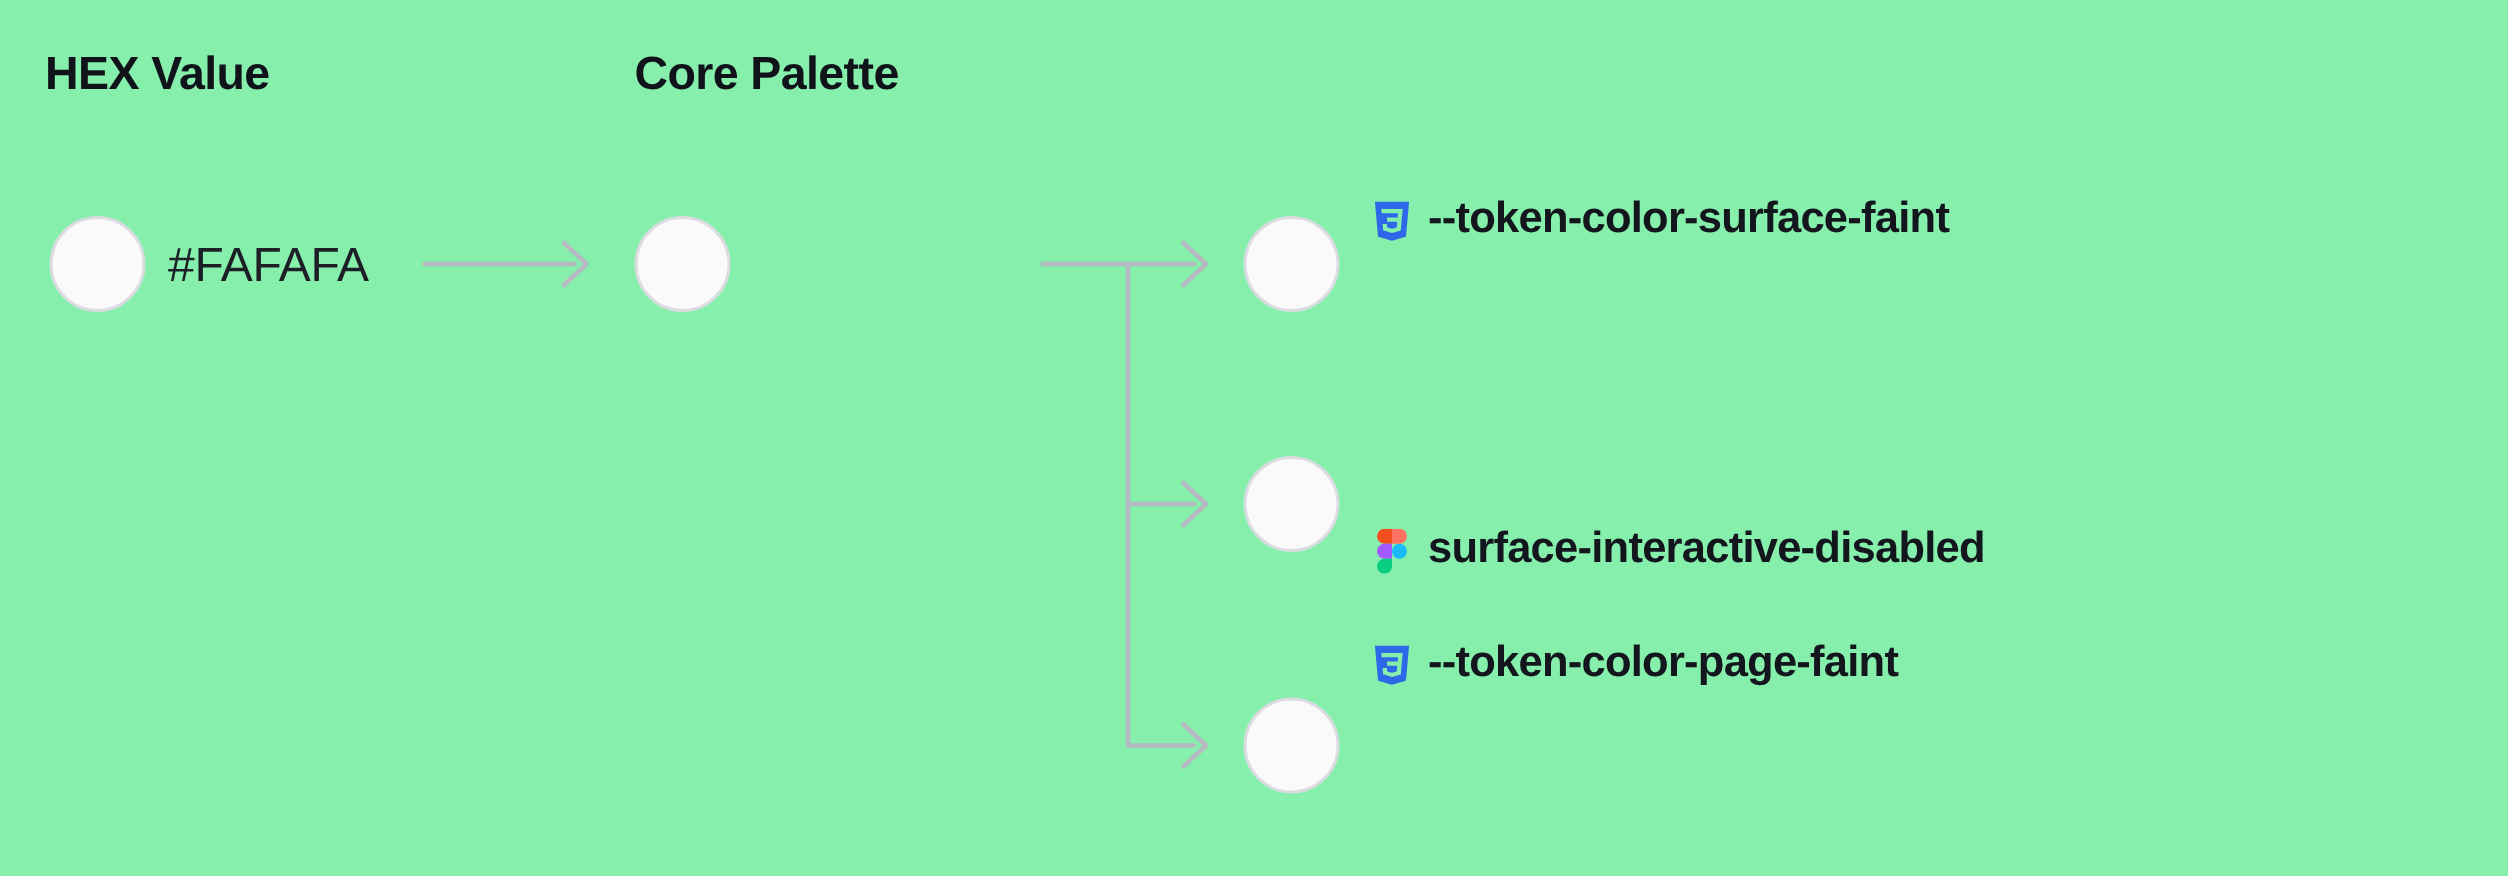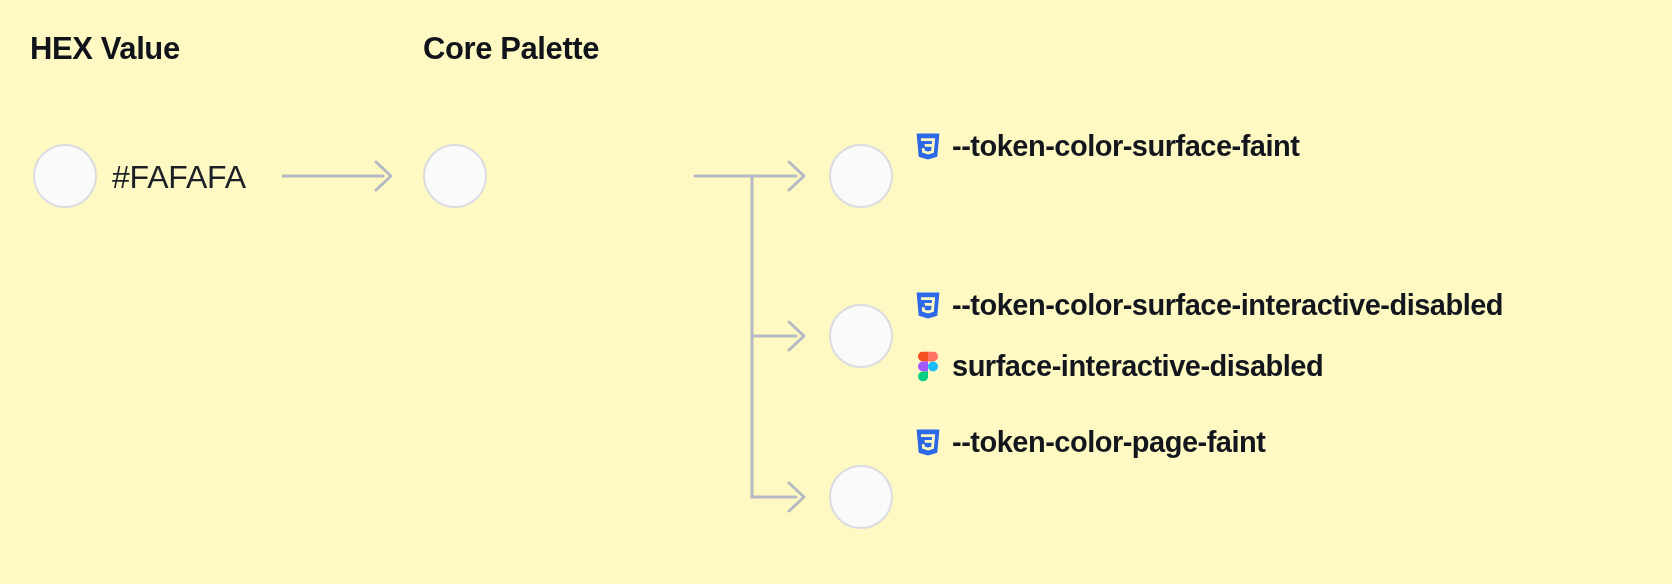--- a/index.html
+++ b/index.html
@@ -13,21 +13,21 @@
     --figma-orange:#F24E1E;
     --figma-salmon:#FF7262;
     --figma-purple:#A259FF;
     --figma-blue:#1ABCFE;
     --figma-green:#0ACF83;
   }
   html,body{margin:0;padding:0;background:#fff;}
   .canvas{
     position:relative;
     width:1672px;height:584px;
-    background:#fef9c3;
+    background:#86efac;
     overflow:hidden;
     font-family:"Liberation Sans",sans-serif;
   }
   .col-title{
     position:absolute;top:31px;margin:0;
     font-size:31px;font-weight:700;letter-spacing:-0.4px;
     color:var(--heading-text);
     white-space:nowrap;
   }
   .swatch{
@@ -38,21 +38,21 @@
     box-sizing:border-box;
   }
   .value-text{
     position:absolute;transform:translateY(-50%);
     font-size:32px;font-weight:400;letter-spacing:-0.2px;
     color:var(--value-text);
     white-space:nowrap;
   }
   .token-line{
     position:absolute;left:915px;transform:translateY(-50%);
-    display:flex;align-items:center;
+    display:flex;align-items:flex-end;
   }
   .icon-slot{
     width:37px;flex:0 0 37px;
     display:flex;align-items:center;
   }
   .figma-svg{margin-left:3px;}
   .token-text{
     font-size:29px;font-weight:700;letter-spacing:-0.5px;
     color:var(--token-text);
     white-space:nowrap;
@@ -107,28 +107,20 @@
   <div class="token-line" style="top:146px">
     <span class="icon-slot">
       <svg width="26" height="30" viewBox="0 0 24 24">
           <path class="css-fill" d="M1.5 0h21l-1.91 21.563L11.977 24l-8.564-2.438L1.5 0zm17.09 4.413L5.41 4.41l.213 2.622 10.125.002-.255 2.716h-6.64l.24 2.573h6.182l-.366 3.523-2.91.804-2.956-.81-.188-2.11h-2.61l.29 3.855L12 19.288l5.373-1.53L18.59 4.414z"></path>
         </svg>
     </span>
     <span class="token-text">--token-color-surface-faint</span>
   </div>
 
   <div class="swatch" style="left:829px;top:304px"></div>
-  <div class="token-line" style="top:305px">
-    <span class="icon-slot">
-      <svg width="26" height="30" viewBox="0 0 24 24">
-          <path class="css-fill" d="M1.5 0h21l-1.91 21.563L11.977 24l-8.564-2.438L1.5 0zm17.09 4.413L5.41 4.41l.213 2.622 10.125.002-.255 2.716h-6.64l.24 2.573h6.182l-.366 3.523-2.91.804-2.956-.81-.188-2.11h-2.61l.29 3.855L12 19.288l5.373-1.53L18.59 4.414z"></path>
-        </svg>
-    </span>
-    <span class="token-text">--token-color-surface-interactive-disabled</span>
-  </div>
   <div class="token-line" style="top:366px">
     <span class="icon-slot">
       <svg class="figma-svg" width="20" height="30" viewBox="0 0 200 300">
         <path class="fig-o" d="M100 0H50a50 50 0 0 0 0 100h50Z"></path>
         <path class="fig-s" d="M100 0h50a50 50 0 0 1 0 100h-50Z"></path>
         <path class="fig-p" d="M100 100H50a50 50 0 0 0 0 100h50Z"></path>
         <circle class="fig-b" cx="150" cy="150" r="50"></circle>
         <path class="fig-g" d="M50 200h50v50a50 50 0 1 1-50-50z"></path>
       </svg>
     </span>

